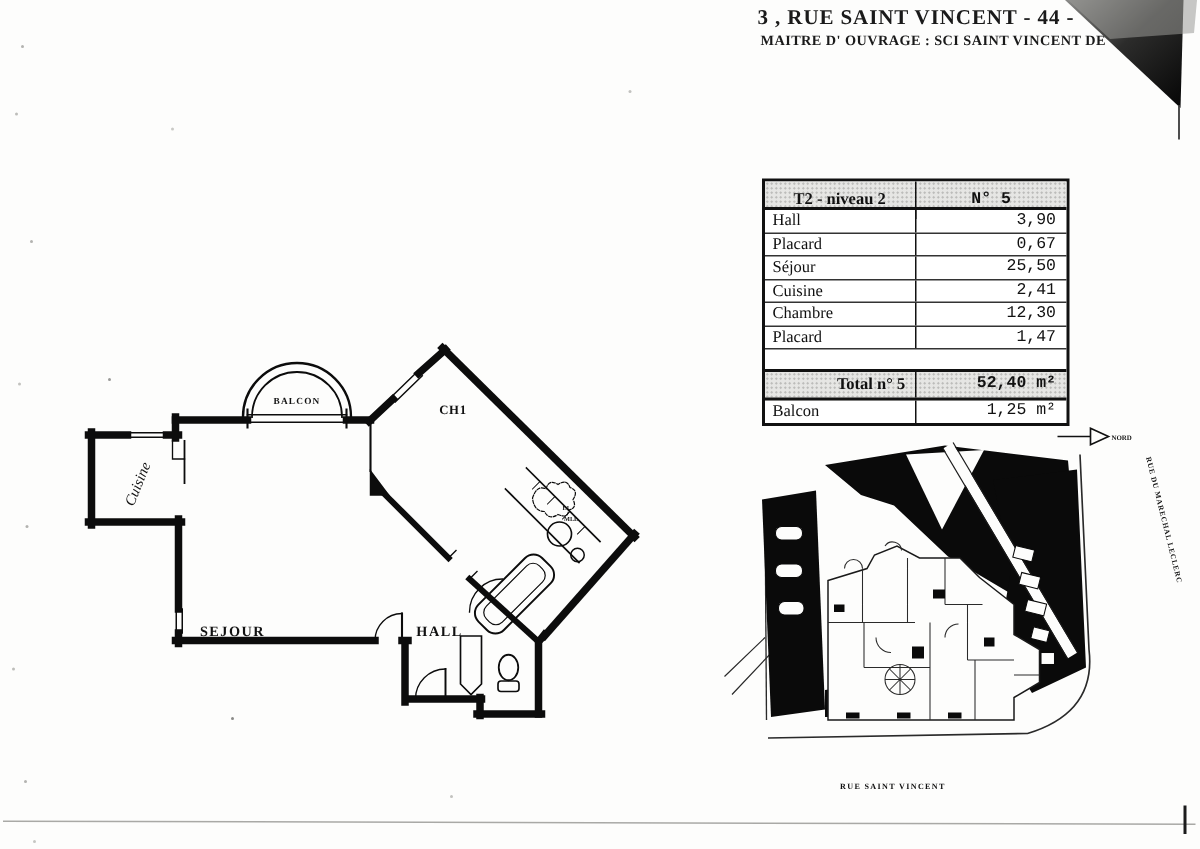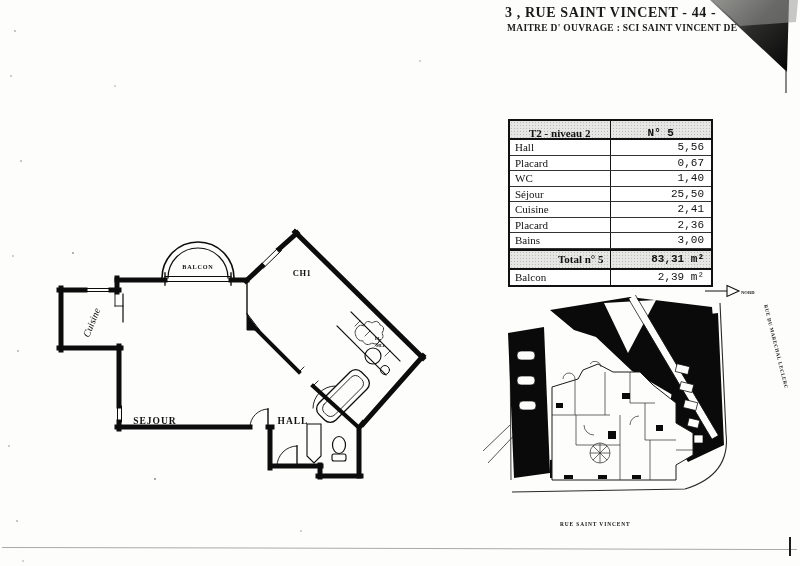--- a/index.html
+++ b/index.html
@@ -14,21 +14,21 @@
   .trow{display:grid;grid-template-columns:50% 50%;border-bottom:1px solid #333;line-height:14.5px;height:14.5px;}
   .trow:last-child{border-bottom:none;}
   .trow .c1{padding-left:5px;border-right:1px solid #111;}
   .trow .c2{text-align:right;padding-right:7px;font-family:Liberation Mono, monospace;}
   .trow.head{height:17px;line-height:17px;font-weight:bold;border-bottom:2px solid #111;
       background-color:#e6e6e4;
       background-image:radial-gradient(#b9b9b6 0.6px, rgba(0,0,0,0) 0.7px);background-size:3px 3px;}
   .trow.head .c1,.trow.head .c2{text-align:center;padding:4px;}
   .trow.total{height:17px;line-height:17px;font-weight:bold;border-top:2px solid #111;border-bottom:2px solid #111;
       background-color:#e6e6e4;
-      background-image:radial-gradient(#b9b9b6 0.6px, rgba(0,0,0,0) 0.7px);background-size:3px 3px;}
+      background-image:radial-gradient(#b9b9b6 0.6px, rgba(0,0,0,0) 0.7px);background-size:3px 3px;margin-top:13px;}
   .trow.total .c1{text-align:right;padding-right:6px;}
   .trow.balcon{height:15px;line-height:15px;}
   
   text{fill:#111;}
   .planlabel{font-family:"Liberation Serif", serif;font-weight:bold;}
   
   #scanline{left:2px;top:548px;width:795px;height:1px;background:#a9a9a6;transform:rotate(.15deg);}
   #edgemark{left:789px;top:537px;width:2px;height:19px;background:#1c1c1c;}
   #speckles{left:14px;top:30px;width:2px;height:2px;background:#b3b3b0;border-radius:50%;
      box-shadow:-4px 45px 0 #bdbdba, 6px 130px 0 #b3b3b0, -2px 225px 0 #c2c2bf, 3px 320px 0 #b3b3b0,
@@ -56,53 +56,49 @@
   <line x1="86" y1="70" x2="86" y2="93" stroke="#3a3a3a" stroke-width="1.2"></line>
 </svg>
 
 <div class="abs" id="area-table">
   <div class="trow head">
     <div class="c1">T2 - niveau 2</div>
     <div class="c2">N° 5</div>
   </div>
   <div class="trow">
       <div class="c1">Hall</div>
-      <div class="c2">5,56</div>
+      <div class="c2">3,90</div>
     </div>
   <div class="trow">
       <div class="c1">Placard</div>
       <div class="c2">0,67</div>
     </div>
   <div class="trow">
-      <div class="c1">WC</div>
-      <div class="c2">1,40</div>
-    </div>
-  <div class="trow">
       <div class="c1">Séjour</div>
       <div class="c2">25,50</div>
     </div>
   <div class="trow">
       <div class="c1">Cuisine</div>
       <div class="c2">2,41</div>
     </div>
   <div class="trow">
+      <div class="c1">Chambre</div>
+      <div class="c2">12,30</div>
+    </div>
+  <div class="trow">
       <div class="c1">Placard</div>
-      <div class="c2">2,36</div>
-    </div>
-  <div class="trow">
-      <div class="c1">Bains</div>
-      <div class="c2">3,00</div>
+      <div class="c2">1,47</div>
     </div>
   <div class="trow total">
     <div class="c1">Total n° 5</div>
-    <div class="c2">83,31 m²</div>
+    <div class="c2">52,40 m²</div>
   </div>
   <div class="trow balcon">
     <div class="c1">Balcon</div>
-    <div class="c2">2,39 m²</div>
+    <div class="c2">1,25 m²</div>
   </div>
 </div>
 
 <svg class="abs" style="left:55px;top:226px;" width="372" height="272" viewBox="0 0 372 272">
   <g stroke="#0c0c0c" fill="none" stroke-linecap="square">
 
     <path d="M 107,52 A 36,36 0 0 1 179,52" stroke-width="1.6"></path>
     <path d="M 113,52 A 30,30 0 0 1 173,52" stroke-width="1.2"></path>
     <path d="M 110,50.5 L 176,50.5 M 110,55.5 L 176,55.5" stroke-width="1"></path>
     <path d="M 110,47 L 110,59 M 176,47 L 176,59" stroke-width="1.4"></path>

